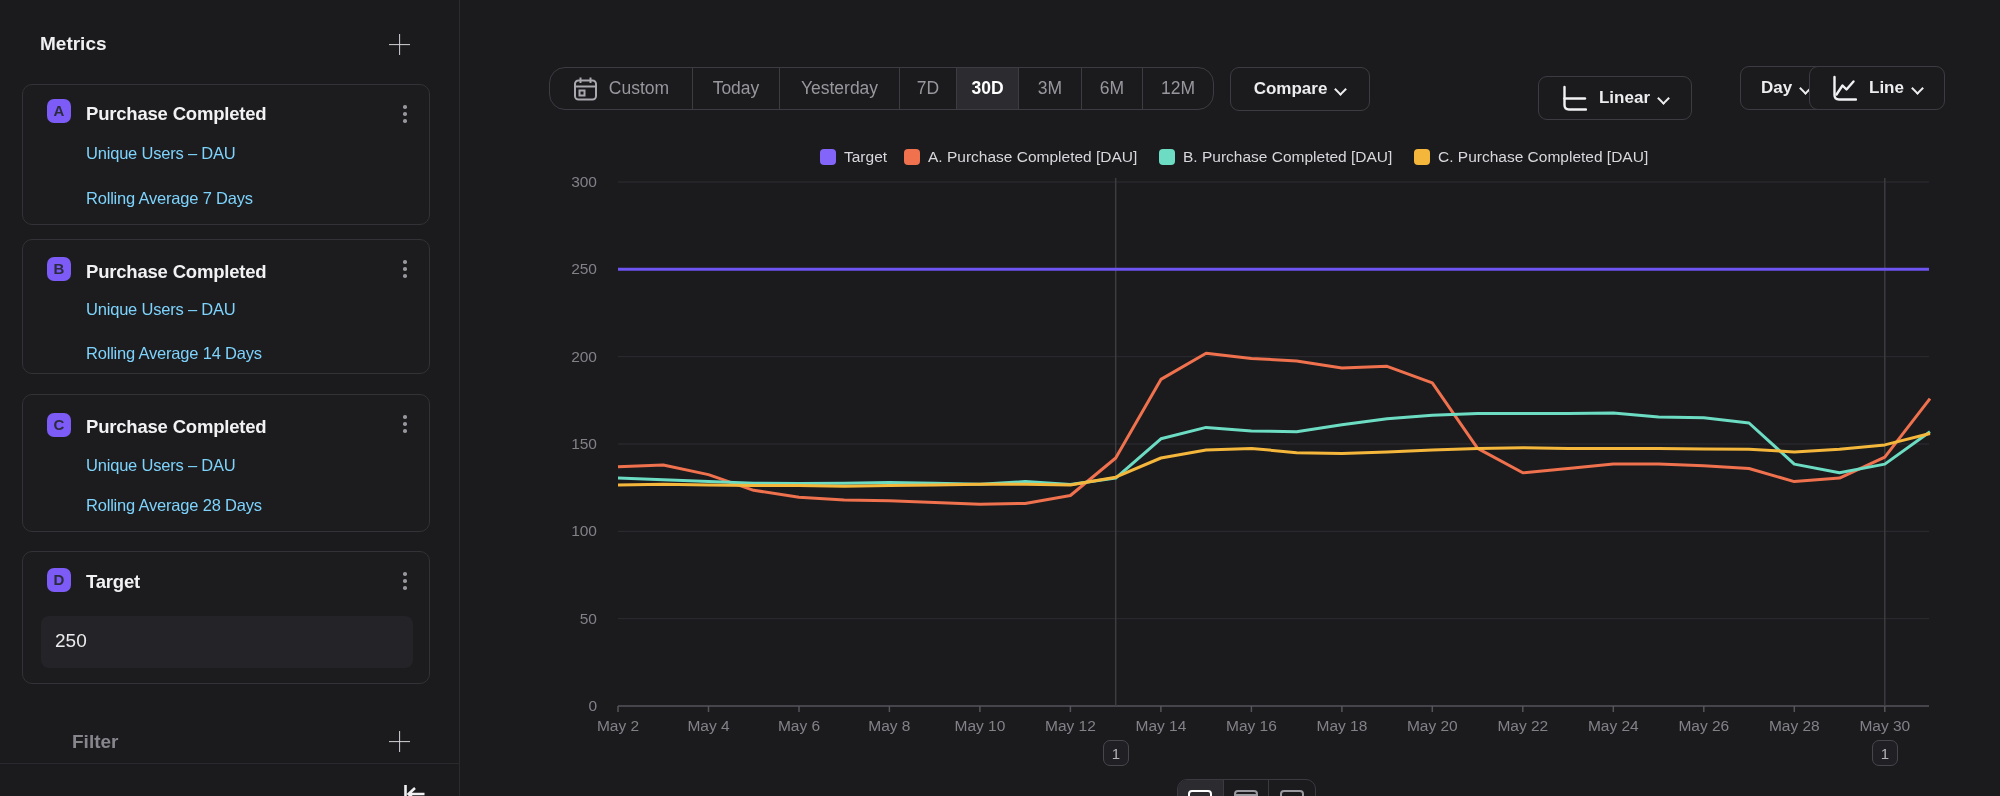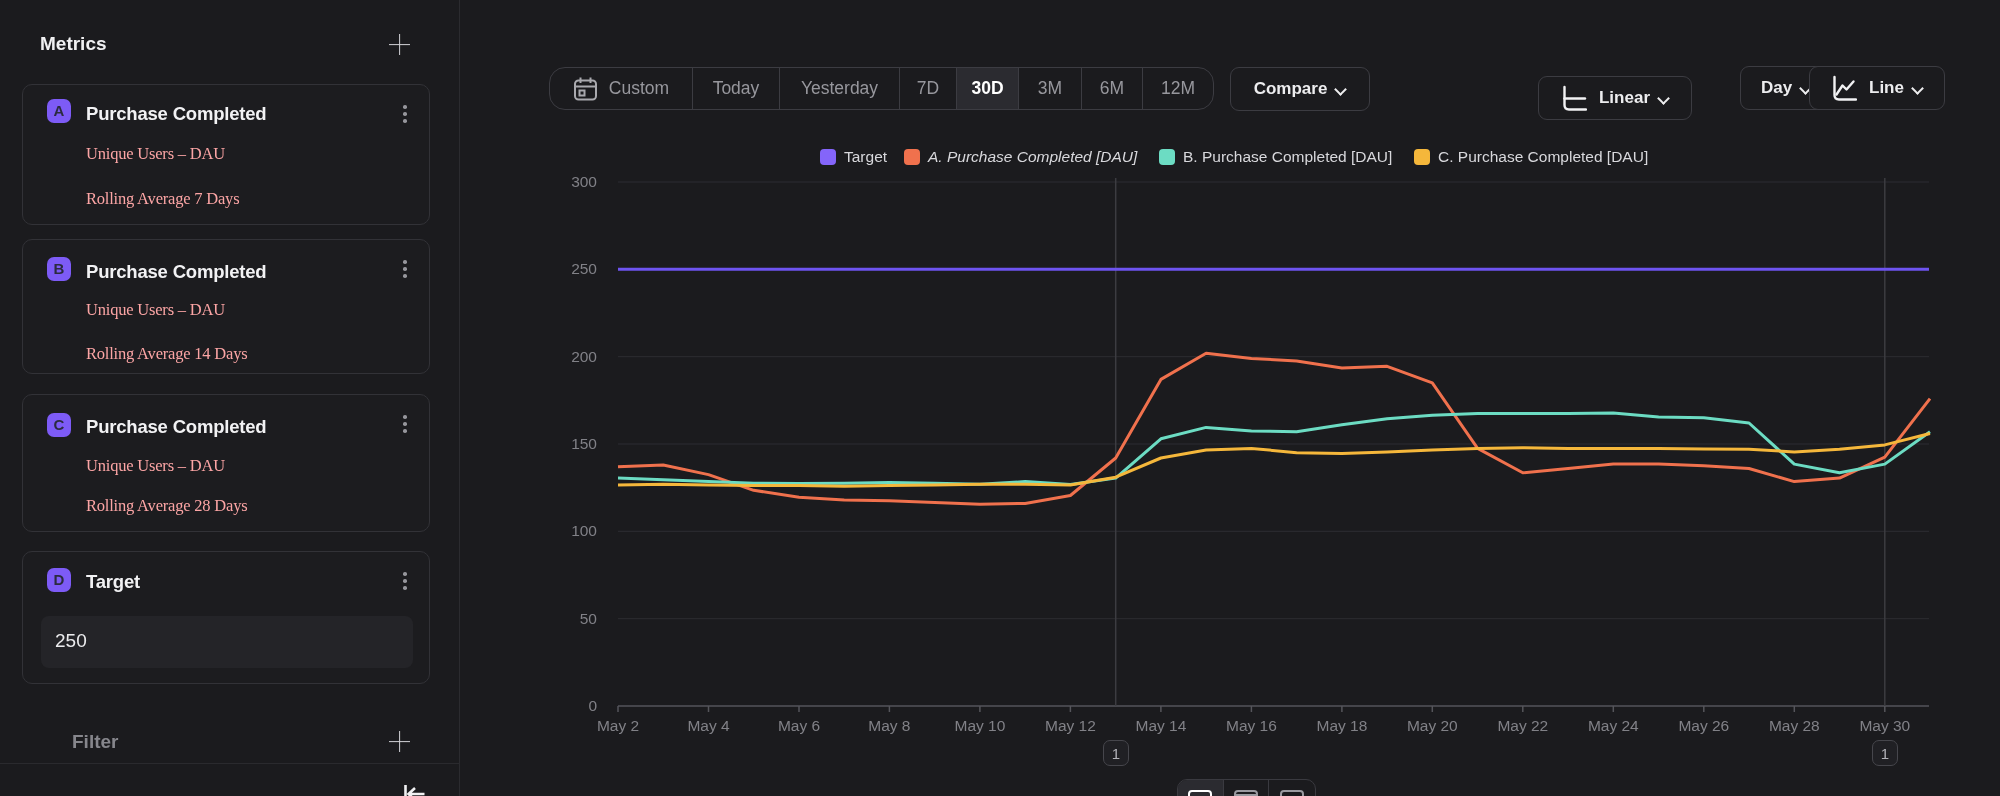--- a/index.html
+++ b/index.html
@@ -1,20 +1,20 @@
 <!DOCTYPE html>
 <html><head><meta charset="utf-8">
 <style>
 * { margin:0; padding:0; box-sizing:border-box; }
 html,body { width:2000px; height:796px; background:#1b1b1e; font-family:"Liberation Sans",sans-serif; overflow:hidden; position:relative; }
 .abs { position:absolute; }
 .card { position:absolute; left:22px; width:408px; border:1px solid #323237; border-radius:10px; background:#1c1c1f; }
 .badge { position:absolute; left:24px; width:24px; height:24px; border-radius:7px; background:#7d5bf6; color:#2b2b40; font-weight:700; font-size:15px; text-align:center; line-height:24px; }
 .ctitle { position:absolute; left:63px; font-size:18.5px; font-weight:700; color:#f2f2f4; letter-spacing:-0.2px; }
-.csub { position:absolute; left:63px; font-size:16.5px; color:#fca5a5; letter-spacing:-0.2px;font-family:Liberation Serif, serif; }
+.csub { position:absolute; left:63px; font-size:16.5px; color:#7dd3fc; letter-spacing:-0.2px; }
 .dots { position:absolute; right:22px; top:20px; width:4px; }
 .dot { width:3.6px; height:3.6px; border-radius:50%; background:#96969c; margin-bottom:3.6px; }
 .plus { position:absolute; width:21px; height:21px; }
 .plus:before { content:""; position:absolute; left:50%; top:0; width:1.8px; height:100%; background:#d2d2d6; transform:translateX(-50%);}
 .plus:after { content:""; position:absolute; top:50%; left:0; height:1.8px; width:100%; background:#d2d2d6; transform:translateY(-50%);}
 .seg { position:absolute; display:flex; border:1px solid #3c3c42; border-radius:16px; height:43px; background:#1b1b1e; overflow:hidden; }
 .seg > div { display:flex; align-items:center; justify-content:center; font-size:17.5px; color:#97979d; border-right:1px solid #3c3c42; }
 .seg > div:last-child { border-right:none; }
 .btn { position:absolute; height:44px; border:1px solid #3c3c42; border-radius:9px; display:flex; align-items:center; justify-content:center; font-size:17px; color:#ededef; font-weight:700; background:#1b1b1e; }
 .chev { display:inline-block; width:10px; height:10px; margin-left:9px; position:relative; top:-2px;}
@@ -165,21 +165,21 @@
   <svg width="26" height="27" viewBox="0 0 26 27" style="margin-right:12px">
     <path d="M3.5 2 L3.5 20 Q3.5 24.5 8 24.5 L25 24.5" fill="none" stroke="#f2f2f4" stroke-width="2.4" stroke-linecap="round"></path>
     <path d="M5.5 19.5 L11.5 10.5 L15.5 14.5 L22.5 6.5" fill="none" stroke="#f2f2f4" stroke-width="2.4" stroke-linecap="round" stroke-linejoin="round"></path>
   </svg>
   Line<span class="chev"></span></div>
 
 <div class="leg" style="left:820px;">
     <div class="sw" style="background:#8465fa;"></div>
     <div class="legt">Target</div>
   </div>
-<div class="leg" style="left:904px;font-style:italic;">
+<div class="leg" style="left:904px;">
     <div class="sw" style="background:#f0714d;"></div>
     <div class="legt">A. Purchase Completed [DAU]</div>
   </div>
 <div class="leg" style="left:1159px;text-align:right;">
     <div class="sw" style="background:#6cdcc3;"></div>
     <div class="legt">B. Purchase Completed [DAU]</div>
   </div>
 <div class="leg" style="left:1414px;">
     <div class="sw" style="background:#f5b73b;"></div>
     <div class="legt">C. Purchase Completed [DAU]</div>

